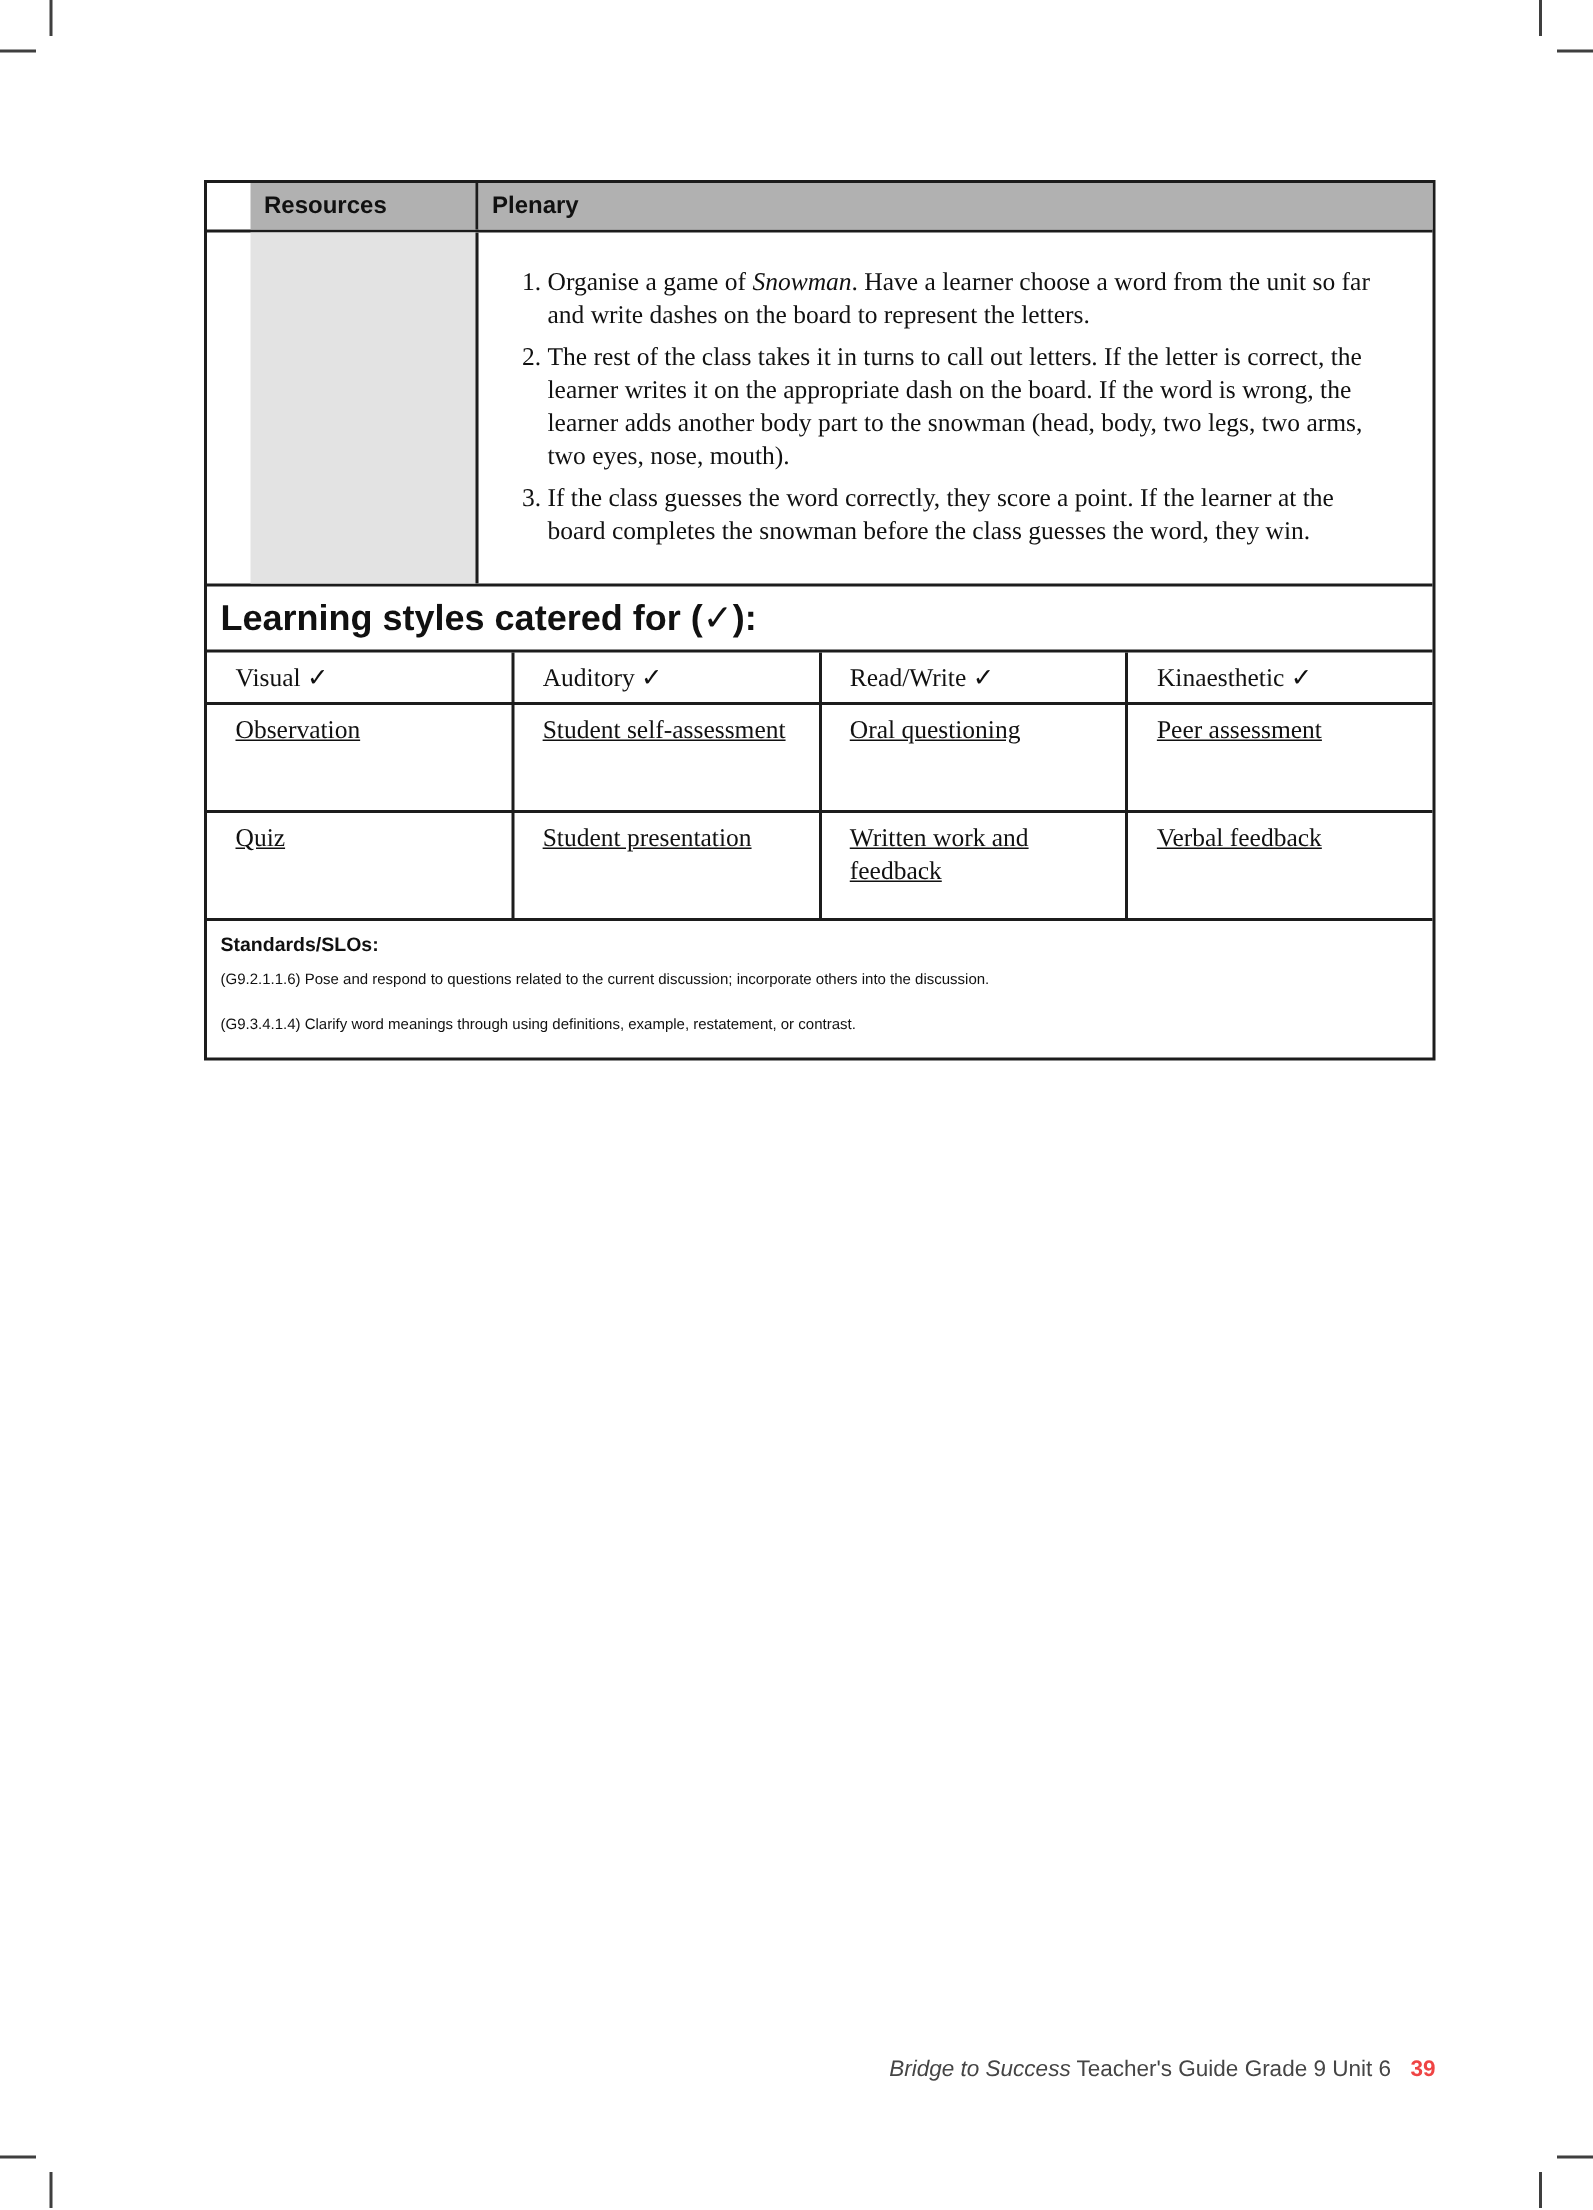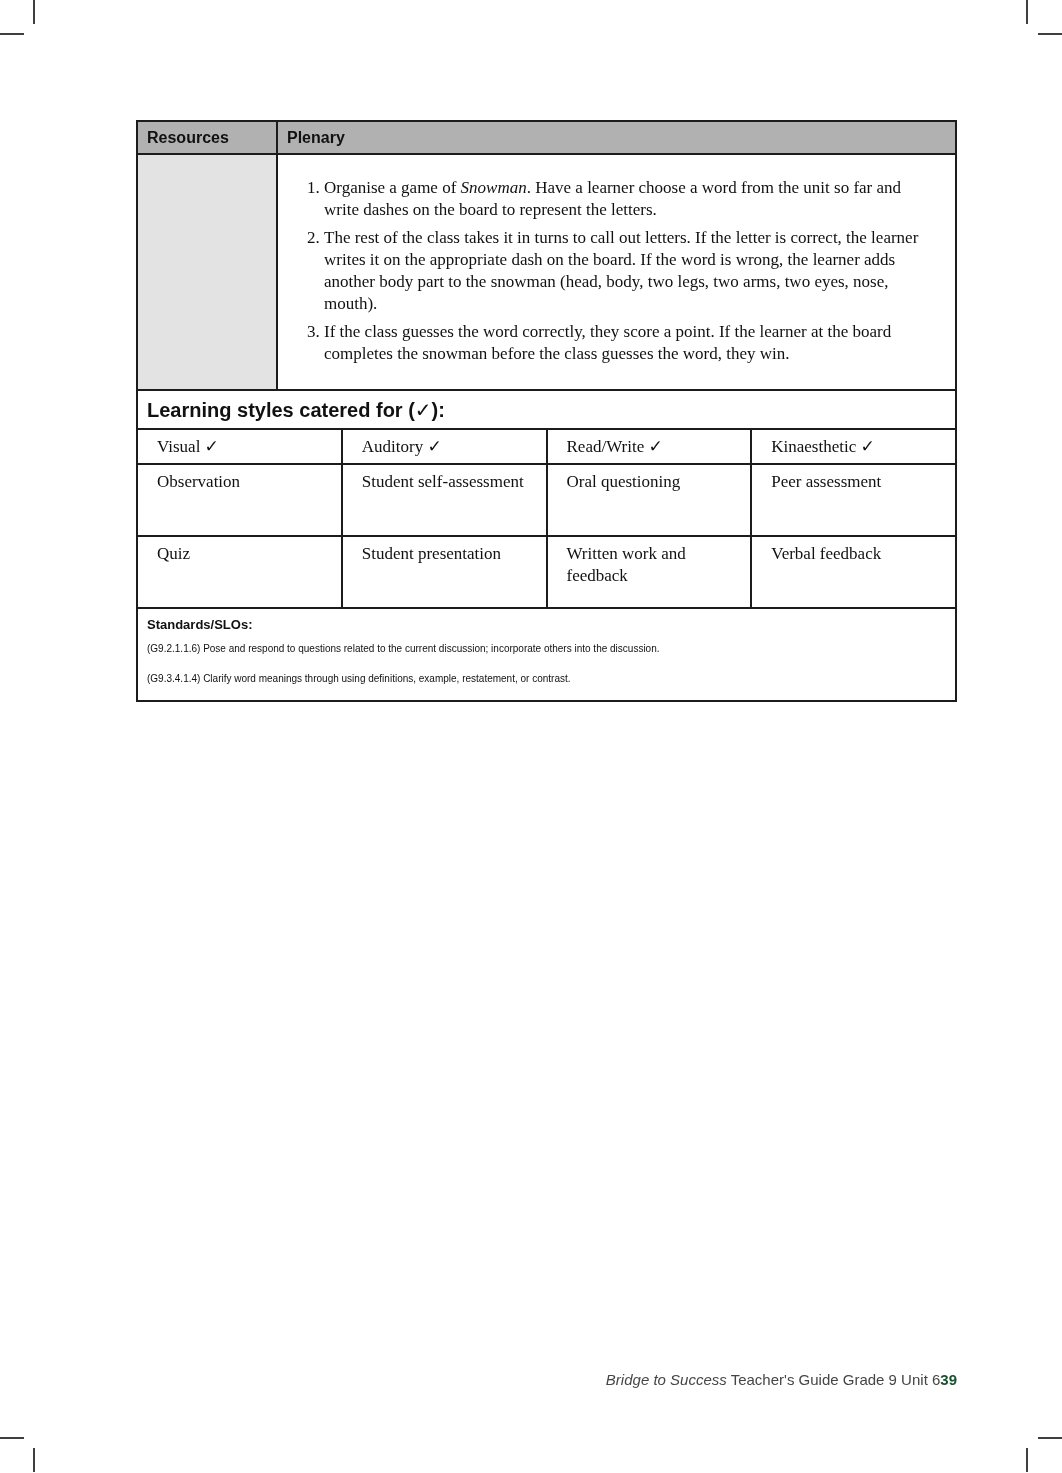--- a/index.html
+++ b/index.html
@@ -38,21 +38,21 @@
     box-sizing: border-box;
     border-bottom: 2px solid #1c1c1c;
   }
   .row:last-child { border-bottom: none; }
   .cell {
     box-sizing: border-box;
     border-right: 2px solid #1c1c1c;
   }
   .cell:last-child { border-right: none; }
 
-  .col-resources { width: 140px; flex: 0 0 auto; }
+  .col-resources { width: 152px; flex: 0 0 auto; margin-left: 29px; }
   .col-plenary   { flex: 1 1 auto; }
 
   .header-row .cell {
     background: #b1b1b1;
     font-weight: bold;
     font-size: 16px;
     padding: 7px 9px 6px 9px;
   }
   .resources-body { background: #e3e3e3; }
 
@@ -65,32 +65,32 @@
   .plenary-body ol {
     margin: 16px;
     padding-left: 24px;
   }
   .plenary-body li {
     margin: 6px 0 0 0;
   }
 
   .section-heading {
     font-weight: bold;
-    font-size: 20px;
+    font-size: 24px;
     padding: 7px 9px 6px 9px;
   }
 
   .four-col .cell {
     flex: 1 1 0;
     font-family: "Liberation Serif", "DejaVu Serif", serif;
     font-size: 17px;
     line-height: 22px;
     padding: 6px 8px 5px 19px;
   }
-  .tall .cell { min-height: 70px; }
+  .tall .cell { min-height: 70px; text-decoration: underline; }
 
   .standards {
     display: block;
     padding: 6px 9px 10px 9px;
   }
   .standards-heading {
     font-weight: bold;
     font-size: 13px;
     margin: 2px 0 6px 0;
   }
@@ -106,21 +106,22 @@
     position: absolute;
     top: 1371px;
     right: 105px;
     font-size: 15px;
     color: #454545;
     white-space: nowrap;
   }
   .footer .series { font-style: italic; }
   .footer .page-num {
     font-weight: bold;
-    color: #14532d;
+    color: #ef4444;
+    margin-left: 13px;
   }
 </style>
 </head>
 <body>
 
 <div class="crop v" style="left:33px; top:0;"></div>
 <div class="crop h" style="left:0; top:33px;"></div>
 <div class="crop v" style="left:1026px; top:0;"></div>
 <div class="crop h" style="left:1038px; top:33px;"></div>
 <div class="crop h" style="left:0; top:1437px;"></div>

